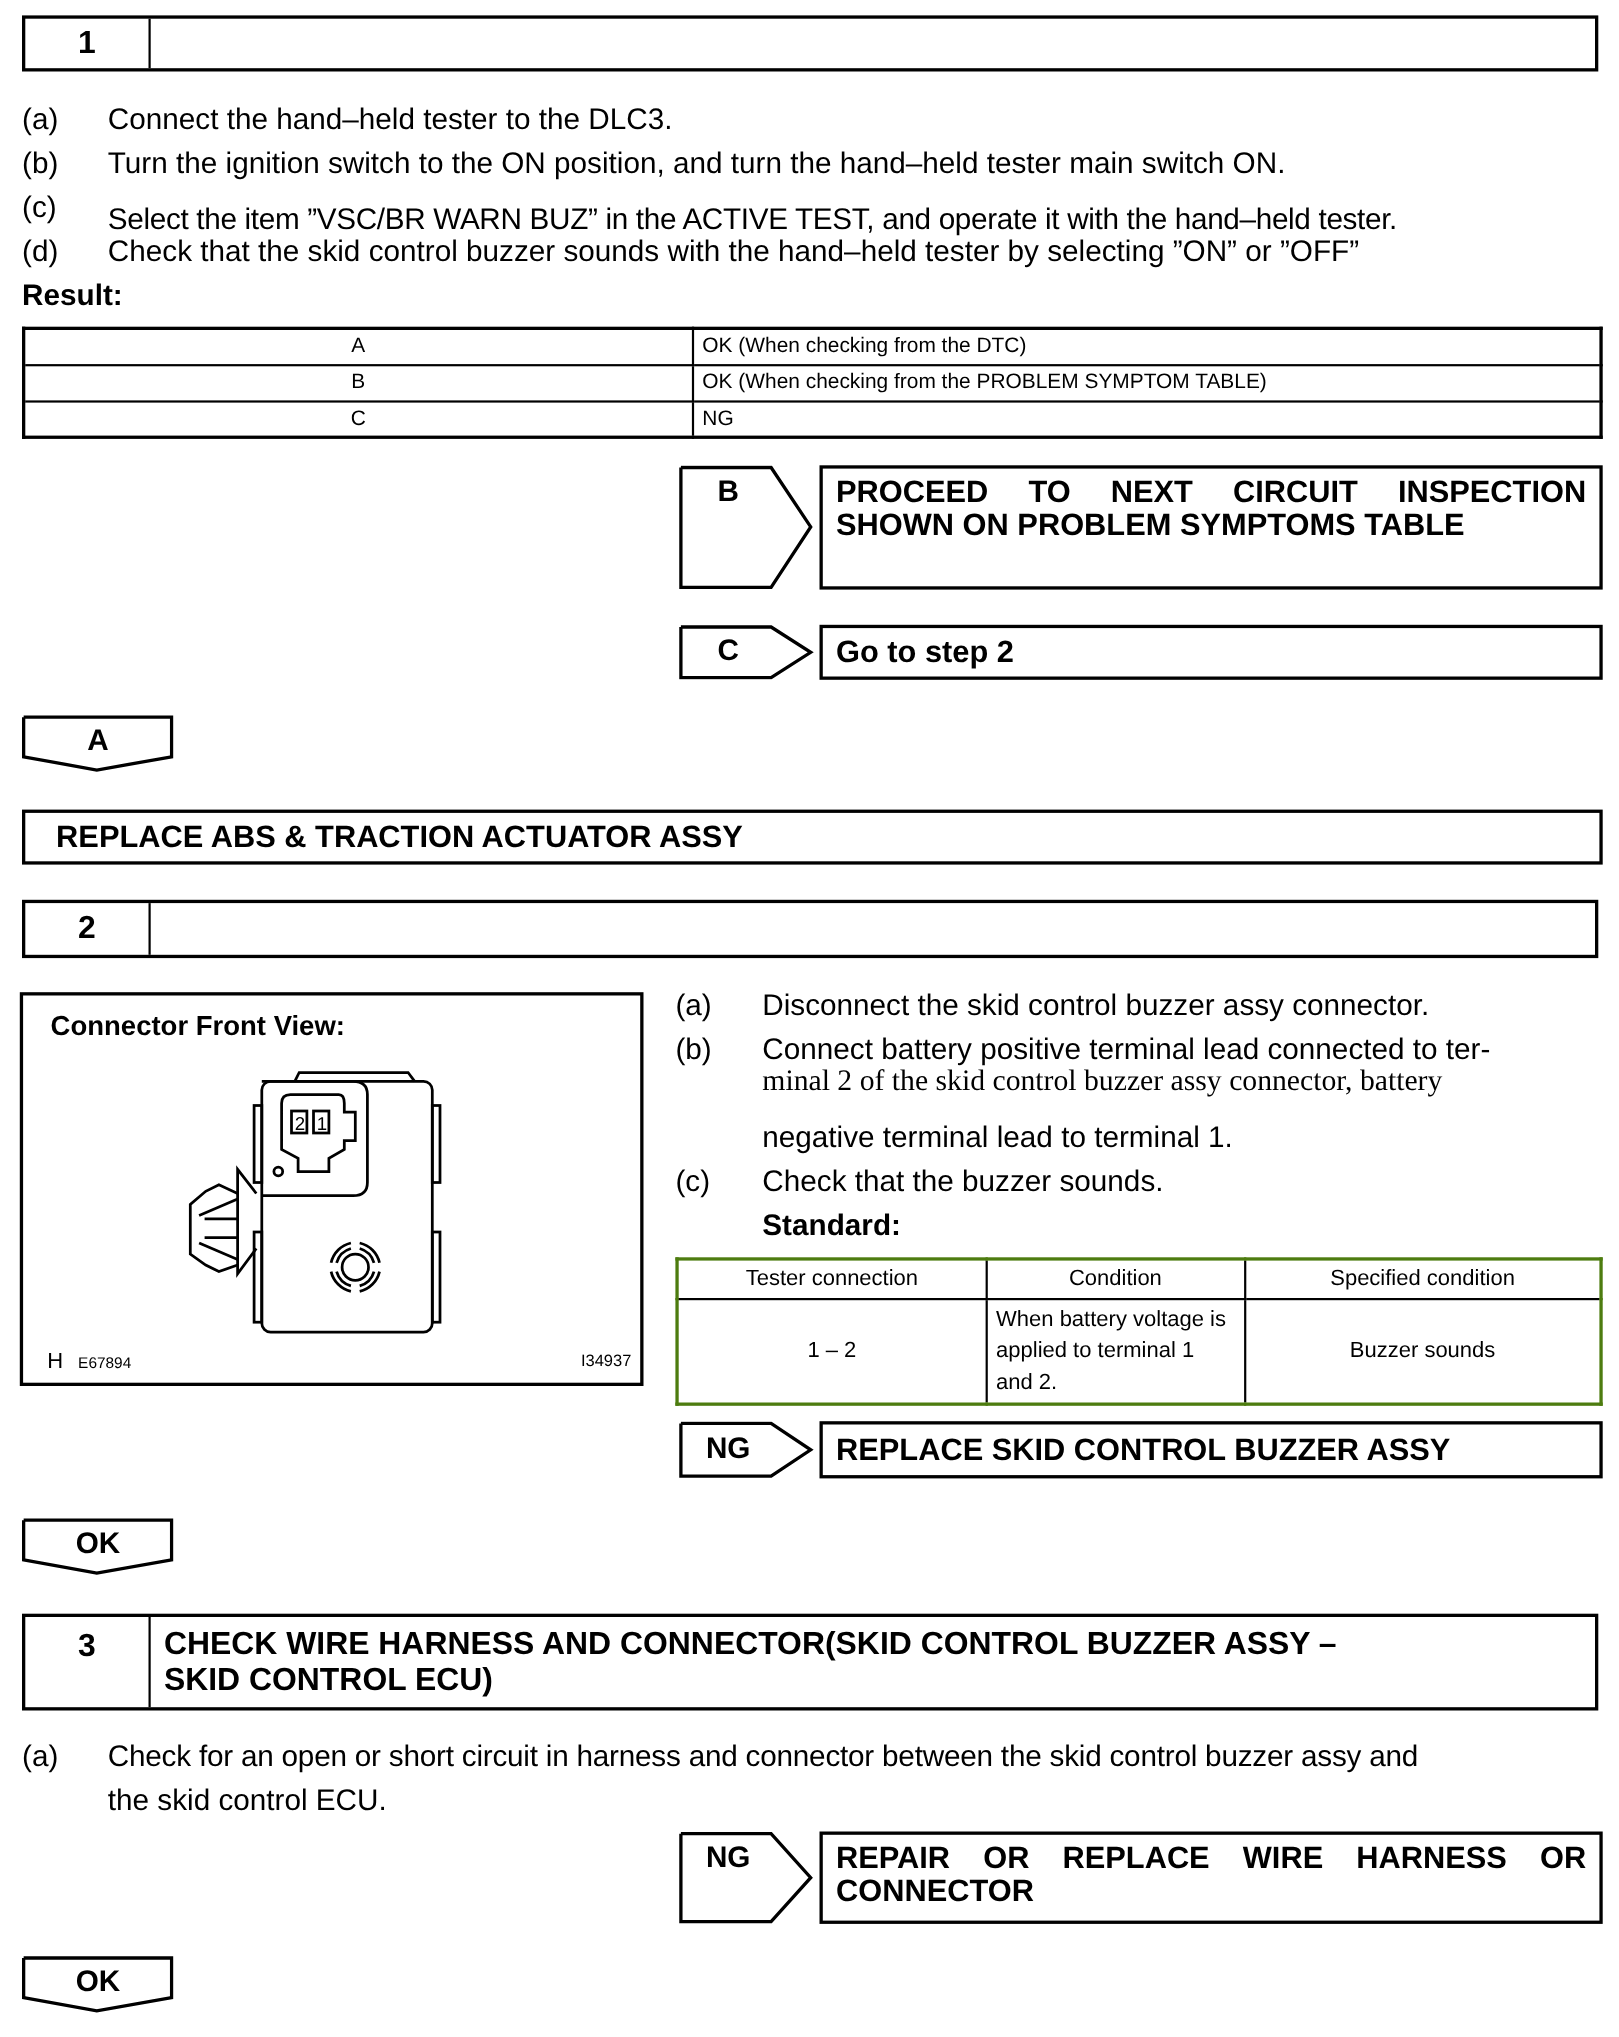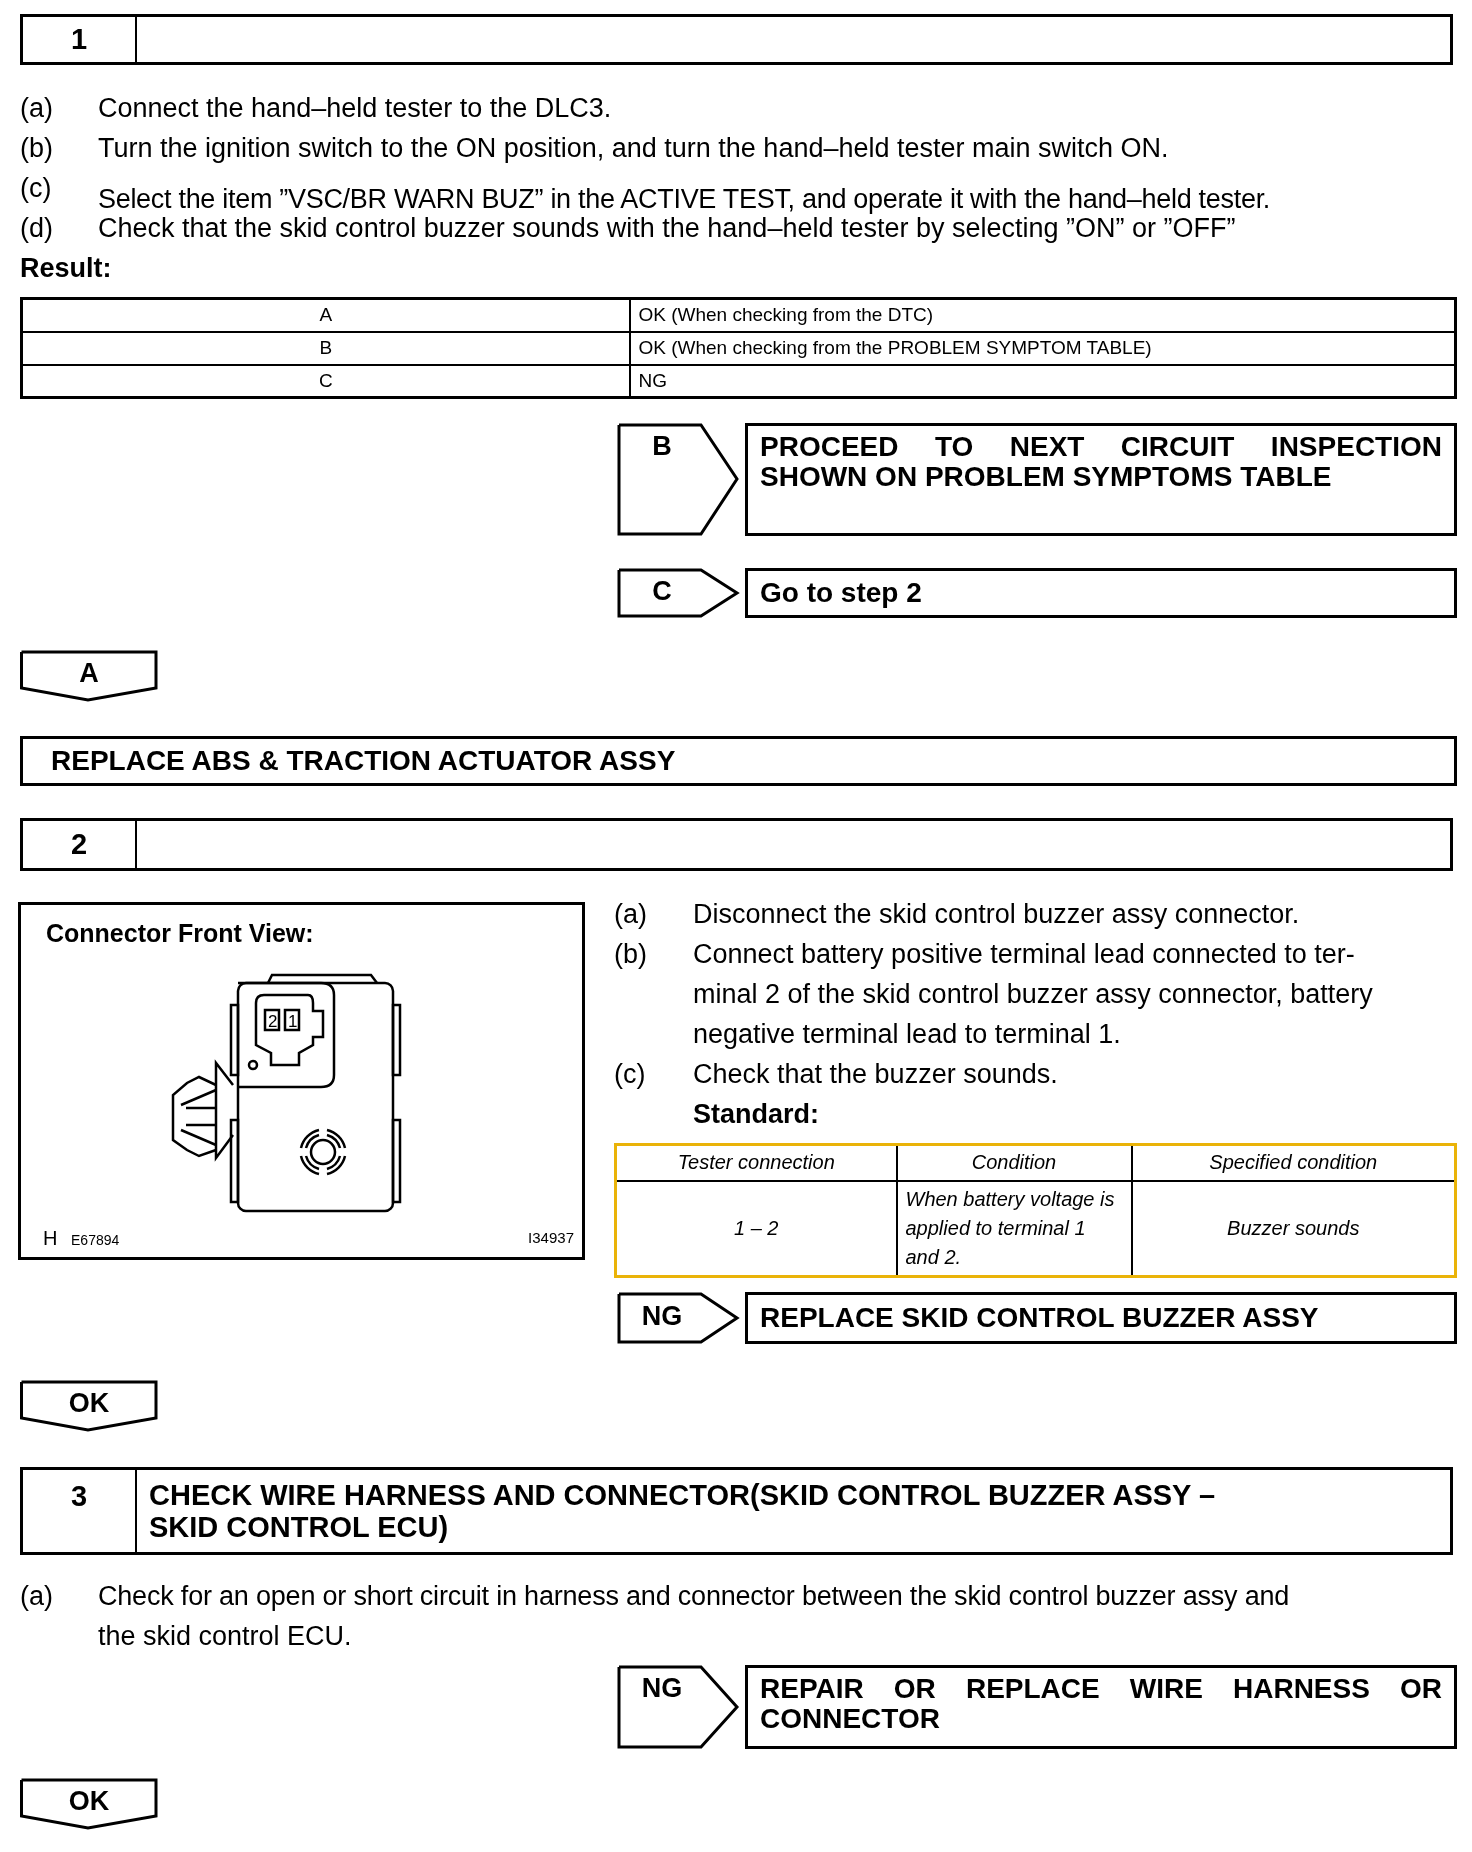--- a/index.html
+++ b/index.html
@@ -15,21 +15,21 @@
   table.res { position:absolute; border-collapse:collapse; font-size:19px; }
   table.res td { border:2px solid #000; height:33px; padding:0 8px; box-sizing:border-box; }
   table.res { border:3px solid #000; }
   .arrowbox { position:absolute; }
   .arrowbox svg { position:absolute; left:0; top:0; }
   .arrowbox .al { position:absolute; font-weight:bold; font-size:27px; text-align:center; }
   .resultbox { position:absolute; border:3px solid #000; box-sizing:border-box; font-weight:bold; font-size:28px; line-height:30px; padding:6px 12px; }
   .tab { position:absolute; }
   .tab .tl { position:absolute; left:0; width:100%; text-align:center; font-weight:bold; font-size:27px; }
   .plainbox { position:absolute; border:3px solid #000; box-sizing:border-box; font-weight:bold; font-size:28px; display:flex; align-items:center; padding-left:28px; }
-  table.std { position:absolute; border-collapse:collapse; font-size:20px; border:3px solid #eab308;font-style:italic; }
+  table.std { position:absolute; border-collapse:collapse; font-size:20px; border:3px solid #4d7c0f; }
   table.std td { border:2px solid #000; text-align:center; padding:2px 8px; box-sizing:border-box; }
   .fig { position:absolute; border:3px solid #000; box-sizing:border-box; }
 </style>
 </head>
 <body>
 
 <div class="stephdr" style="top:14px;height:51px;">
   <div class="num">1</div>
 </div>
 
@@ -150,21 +150,21 @@
   <div class="abs" style="right:8px;top:324px;font-size:15px;">I34937</div>
 </div>
 
 <div class="line" style="left:614px;top:898px;width:850px;">
   <span class="lbl">(a)</span>
   <span class="txt" style="left:79px;">Disconnect the skid control buzzer assy connector.</span>
 </div>
 <div class="line" style="left:614px;top:938px;width:850px;height:120px;">
   <span class="lbl">(b)</span>
   <span class="txt" style="left:79px;top:0;">Connect battery positive terminal lead connected to ter-</span>
-  <span class="txt" style="left:79px;top:40px;">minal 2 of the skid control buzzer assy connector, battery</span>
+  <span class="txt" style="left:79px;top:28px;font-family:Liberation Serif, serif;">minal 2 of the skid control buzzer assy connector, battery</span>
   <span class="txt" style="left:79px;top:80px;">negative terminal lead to terminal 1.</span>
 </div>
 <div class="line" style="left:614px;top:1058px;width:850px;">
   <span class="lbl">(c)</span>
   <span class="txt" style="left:79px;">Check that the buzzer sounds.</span>
 </div>
 <div class="line bold" style="left:693px;top:1098px;">Standard:</div>
 
 <table class="std" style="left:614px;top:1143px;width:843px;">
   <tbody>

